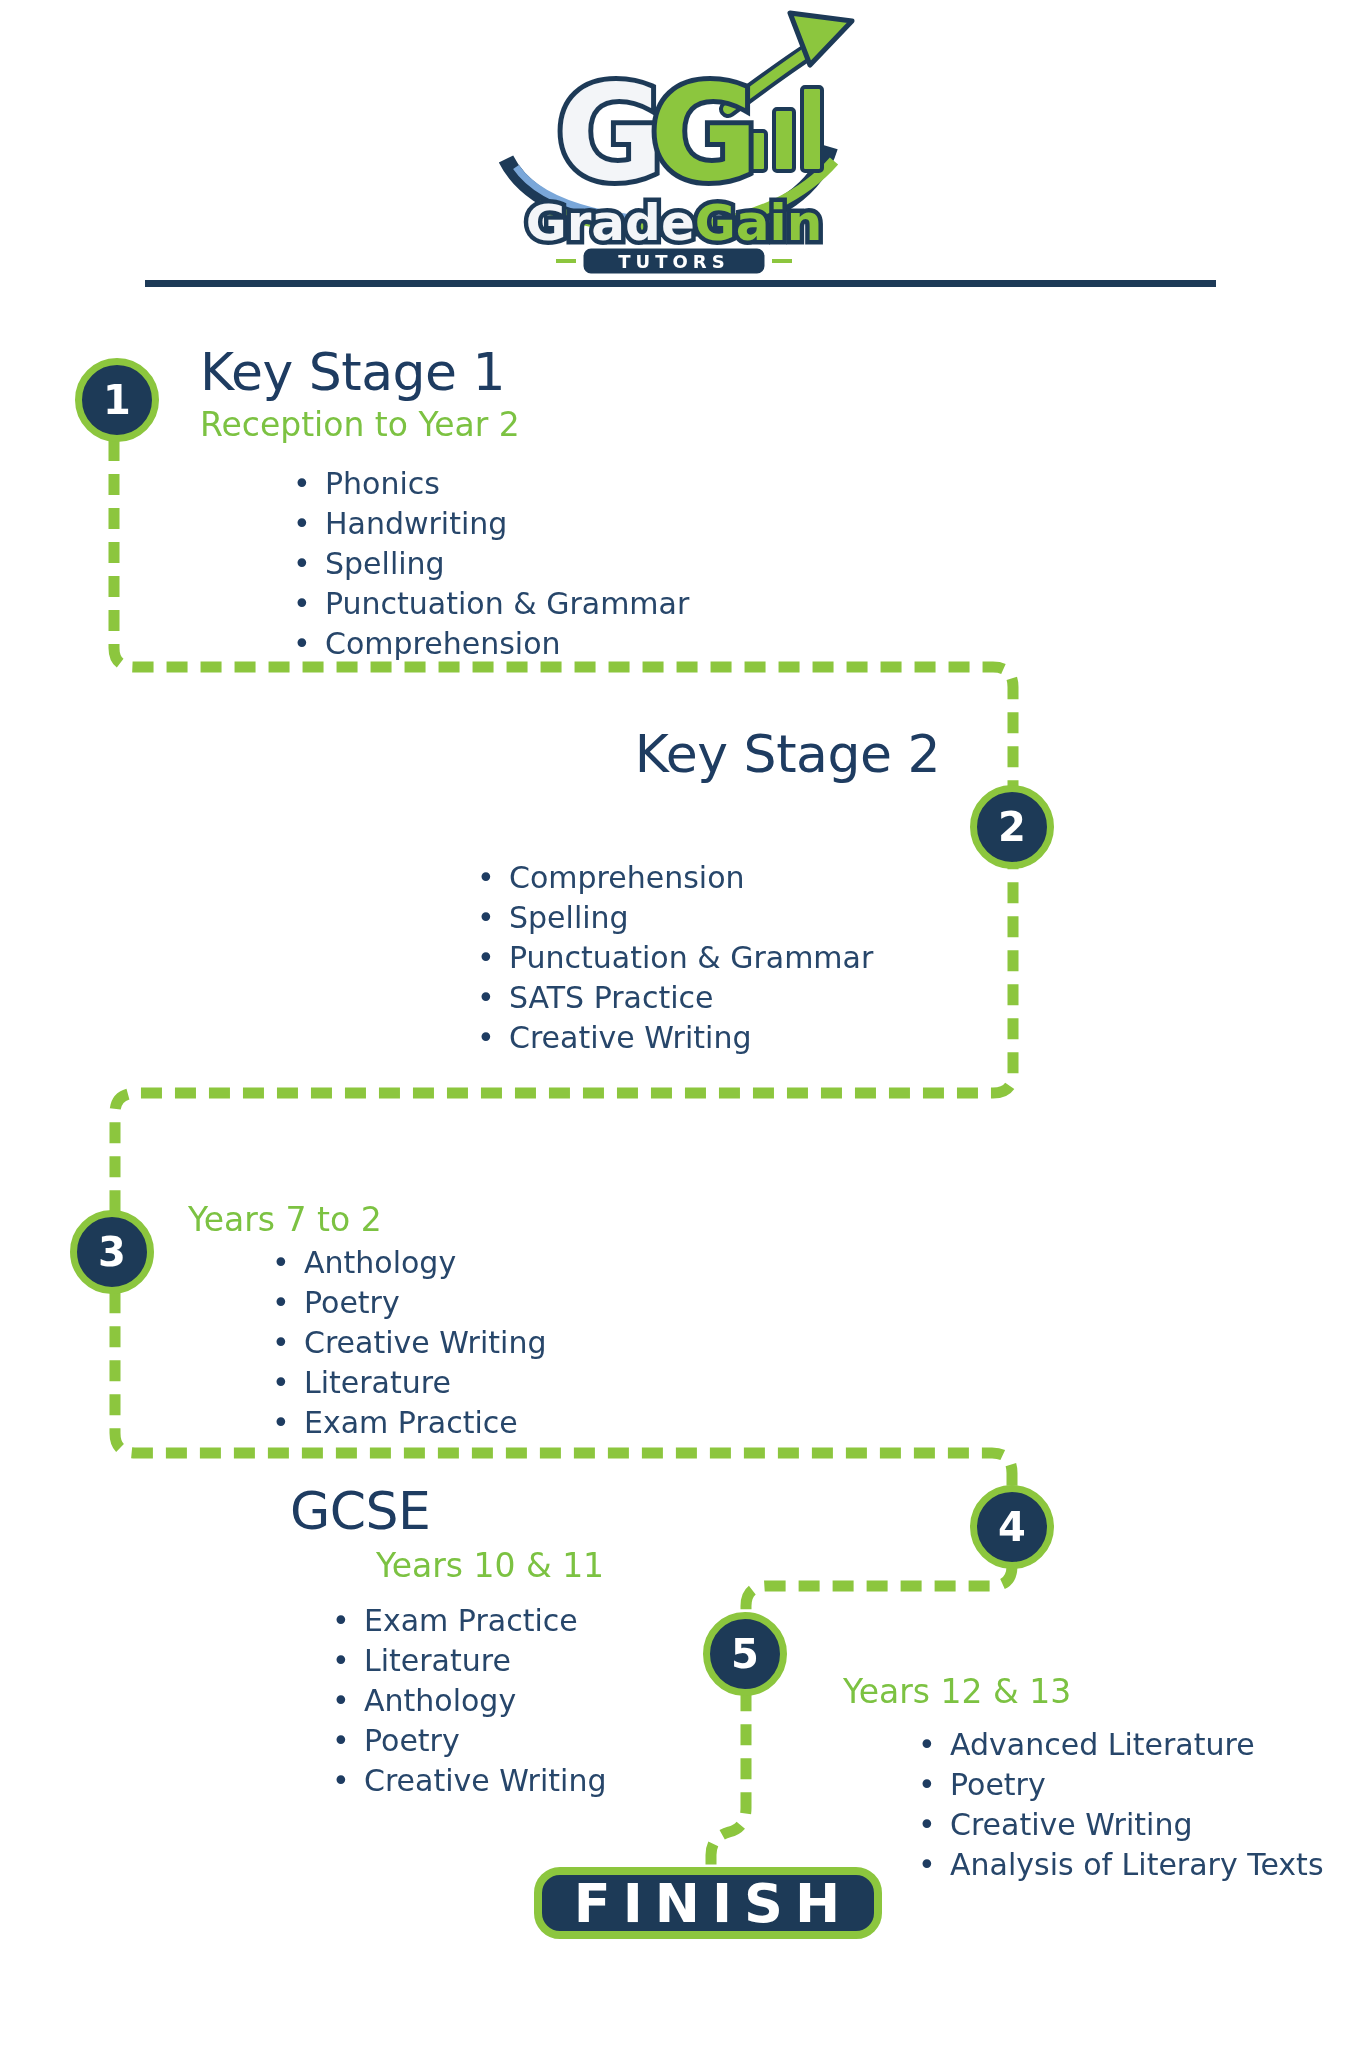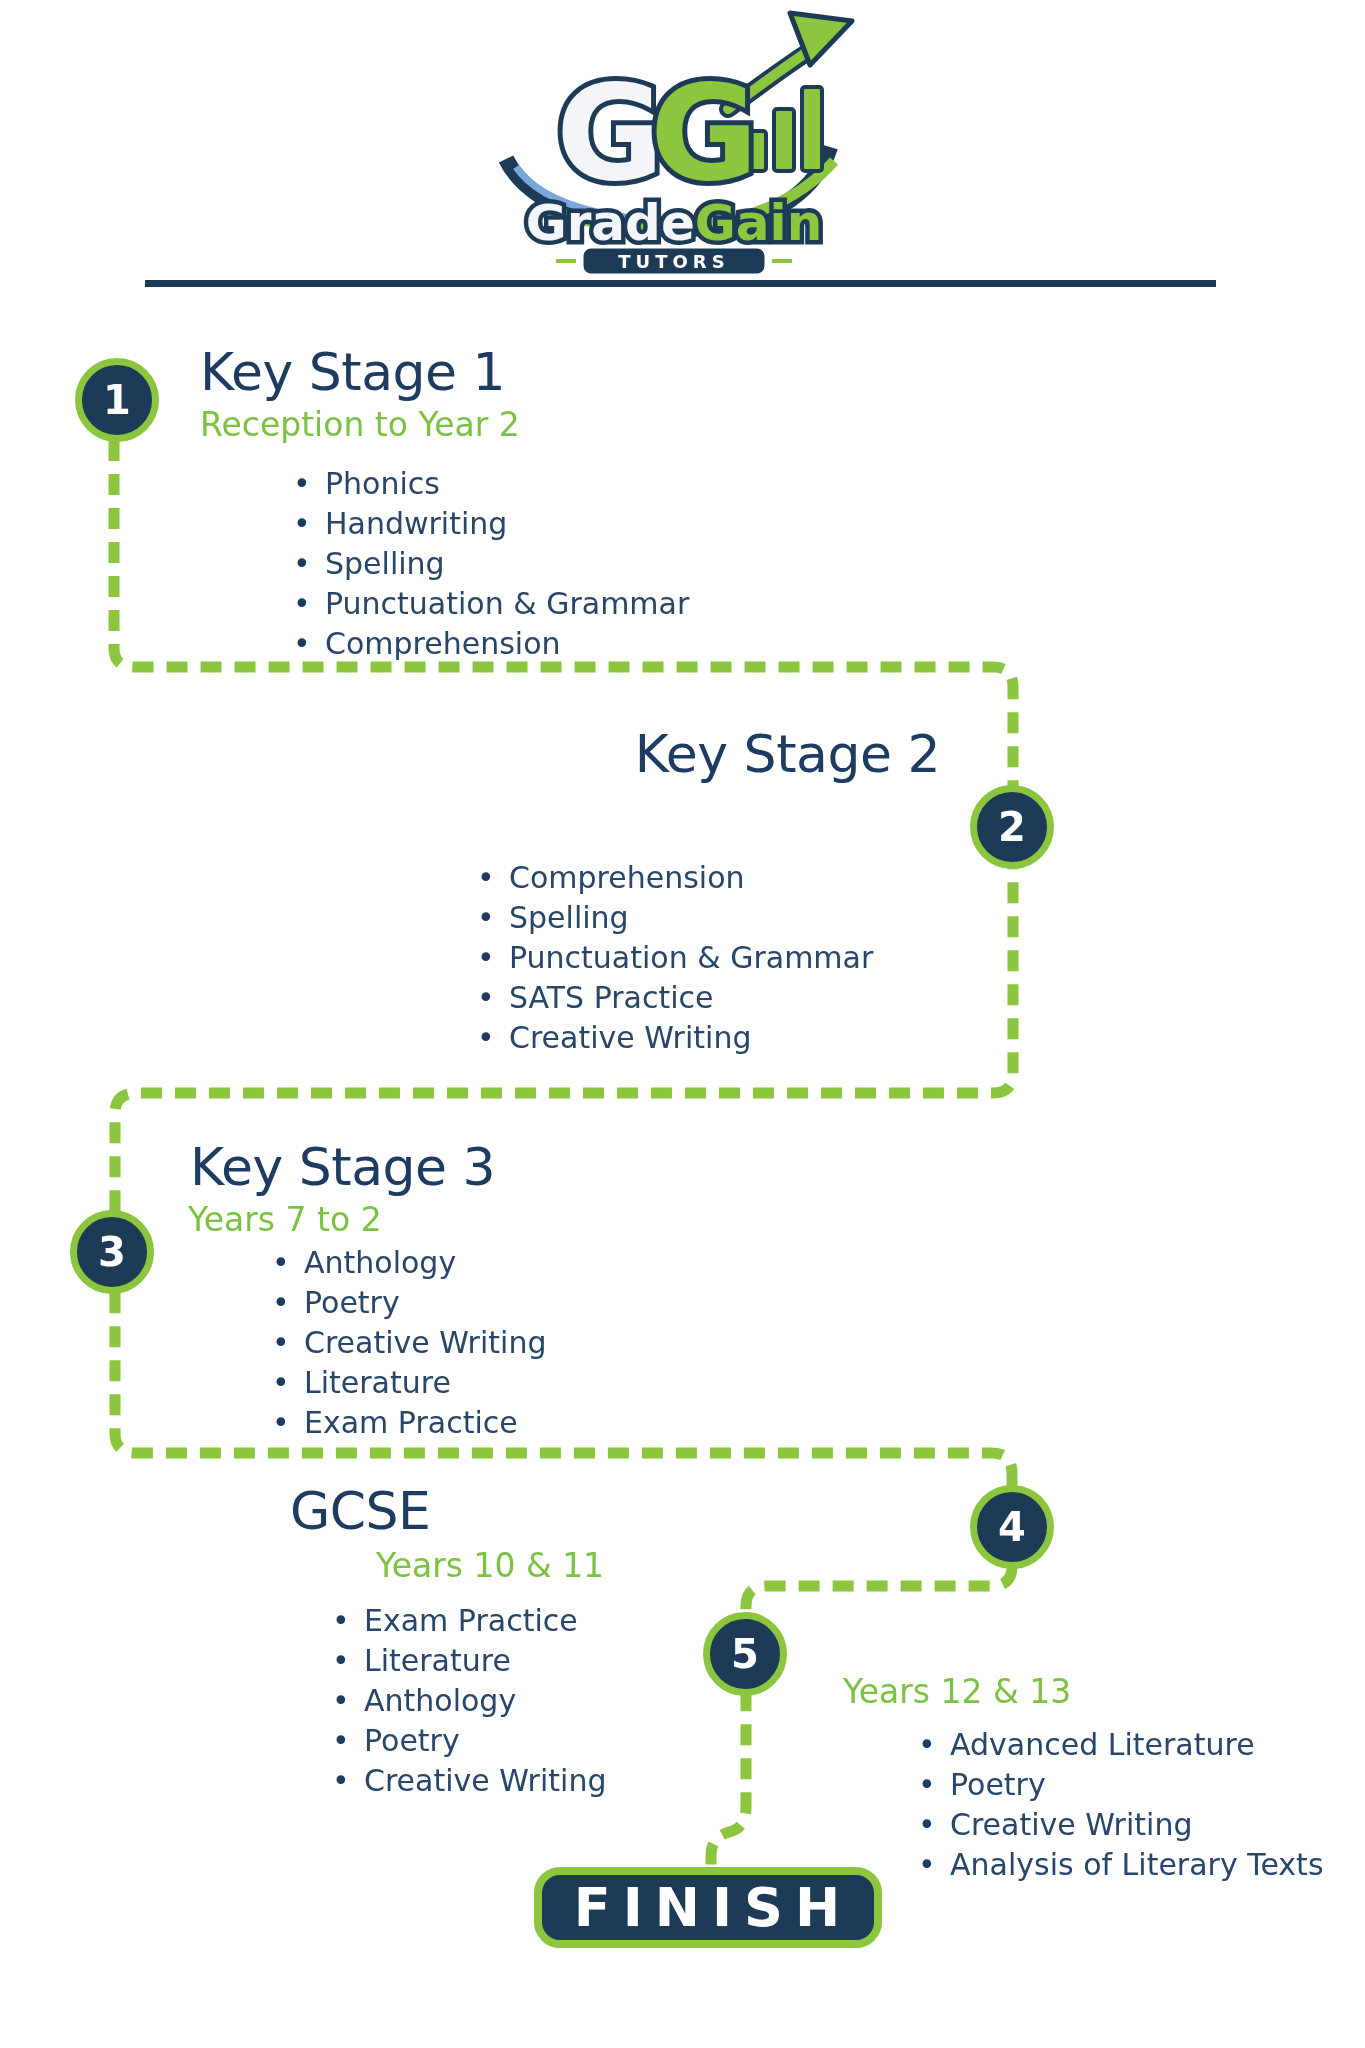--- a/index.html
+++ b/index.html
@@ -61,21 +61,21 @@
 
   .s4-title{left:290px;top:1484px;width:400px;text-align:left}
   .s4-subtitle{left:290px;top:1548px;width:400px;text-align:center}
   .s4-topics{left:332px;top:1600px}
 
   .s5-title{left:838px;top:1620px}
   .s5-subtitle{left:843px;top:1674px}
   .s5-topics{left:918px;top:1724px}
 
   
-  .finish{position:absolute;left:534px;top:1867px;width:348px;height:81px;
+  .finish{position:absolute;left:534px;top:1867px;width:348px;height:72px;
           background:var(--navy);border:8px solid var(--green);border-radius:26px;
           display:flex;align-items:center;justify-content:center;
           color:var(--white);font-size:54px;font-weight:bold;letter-spacing:12px;
           padding-left:10px;z-index:3}
 
   
   .logo .stroke-navy{stroke:var(--navy)}
   .logo .g-letter{font-family:"DejaVu Sans","Liberation Sans",sans-serif;
                   font-weight:bold;font-size:132px;paint-order:stroke;
                   stroke:var(--navy);stroke-width:10px}
@@ -175,21 +175,20 @@
       <li>
         <span class="dot">•</span>
         <span class="txt">SATS Practice</span>
       </li>
       <li>
         <span class="dot">•</span>
         <span class="txt">Creative Writing</span>
       </li>
     </ul>
 
-  <div class="title s3-title">Key Stage 3</div>
   <div class="subtitle s3-subtitle">Years 7 to 2</div>
   <ul class="topics s3-topics">
       <li>
         <span class="dot">•</span>
         <span class="txt">Anthology</span>
       </li>
       <li>
         <span class="dot">•</span>
         <span class="txt">Poetry</span>
       </li>

